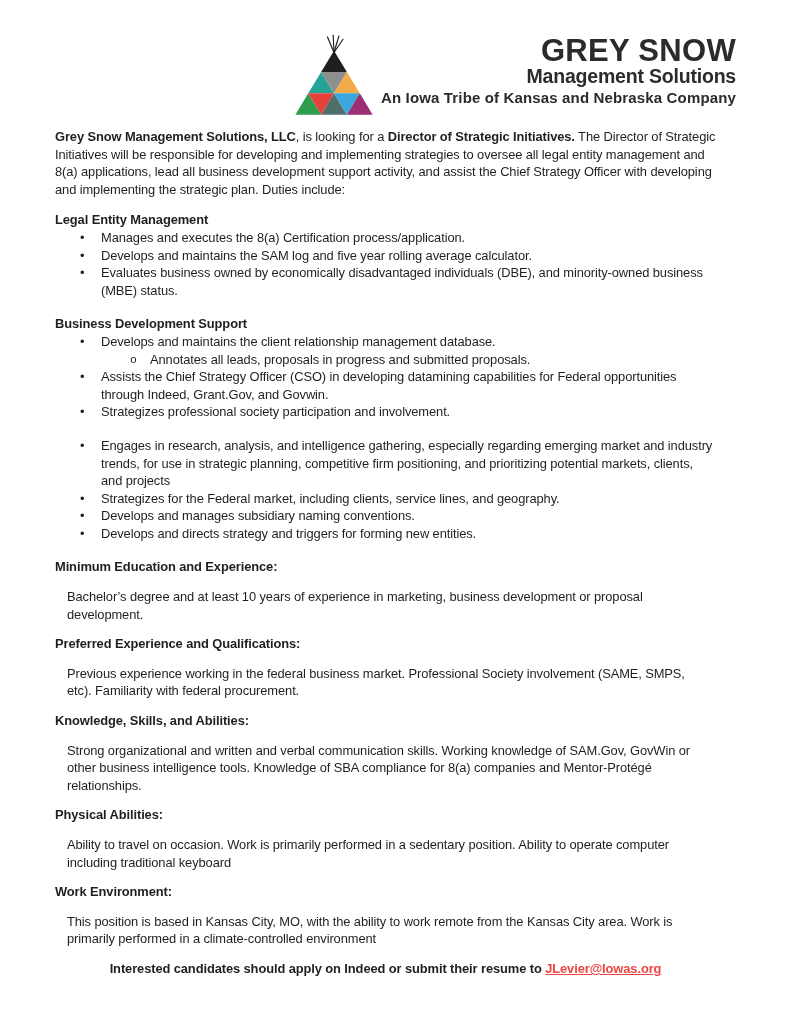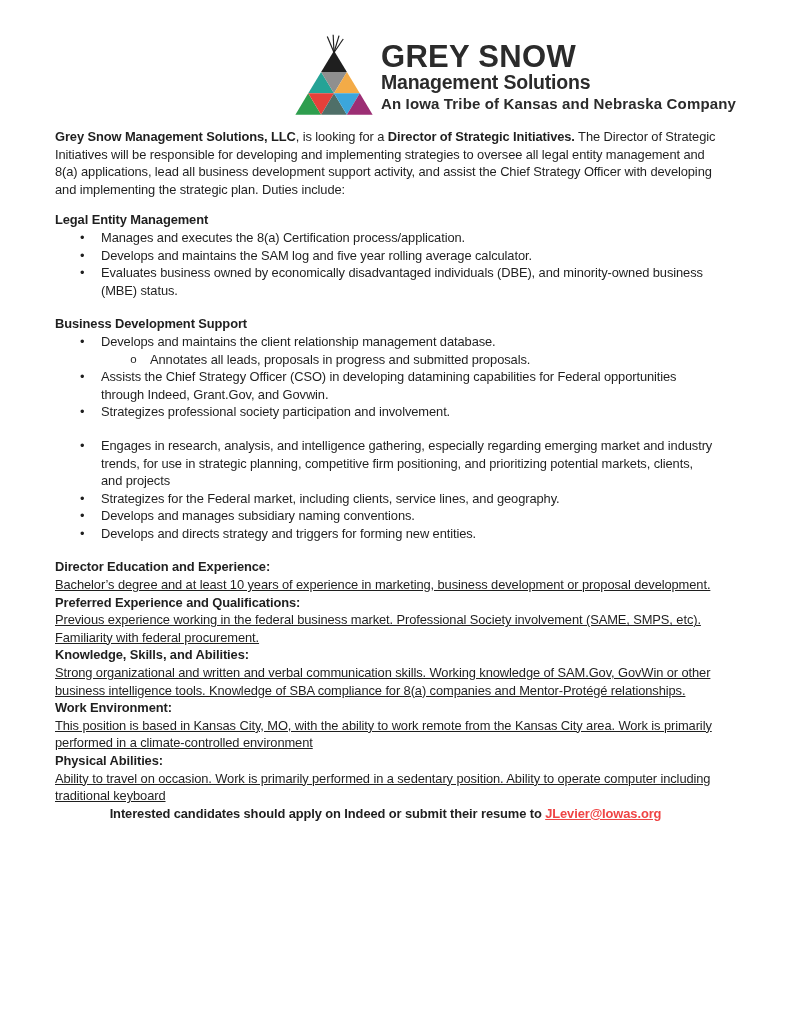--- a/index.html
+++ b/index.html
@@ -17,21 +17,21 @@
     overflow: hidden;
   }
   
   .logo {
     position: absolute;
     top: 30px; right: 55px;
     display: flex;
     align-items: flex-end;
   }
   .teepee { width: 84px; height: 92px; flex: none; }
-  .logo-text { margin-left: 5px; margin-bottom: 10px; }
+  .logo-text { margin-left: 5px; margin-bottom: 16px; text-align: right; }
   .logo-title {
     font-size: 31px; font-weight: 700;
     letter-spacing: 0.3px; line-height: 1.0;
     white-space: nowrap;
   }
   .logo-subtitle {
     font-size: 19.5px; font-weight: 700;
     line-height: 1.12; letter-spacing: -0.2px;
     white-space: nowrap;
   }
@@ -54,21 +54,21 @@
   .section-heading { font-weight: 700; }
   .bullet-row { display: flex; }
   .bullet-row .marker { margin-left: 25px; width: 21px; flex: none; }
   .bullet-row.sub .marker {
     margin-left: 75px; width: 20px;
     font-family: "Liberation Mono", monospace;
     font-size: 11.5px;
   }
   .bullet-row .bullet-text { flex: 1; }
   .qual-heading { font-weight: 700; }
-  .qual-text { margin: 0; text-decoration: underline; }
+  .qual-text { margin: 12px; }
   .closing {
     margin: 0; text-align: center; font-weight: 700;
   }
   .closing a { font-weight: 700; text-decoration: underline; }
 </style>
 </head>
 <body style="color: rgb(31, 31, 31); background: rgb(255, 255, 255);">
 
 <div class="page">
 
@@ -151,37 +151,37 @@
           </div>
           <div class="bullet-row">
             <span class="marker">•</span>
             <span class="bullet-text">Develops and directs strategy and triggers for forming new entities.</span>
           </div>
         </div>
       </div>
 
     <div id="qualifications">
         <div class="qual-block">
-          <div class="qual-heading">Director Education and Experience:</div>
+          <div class="qual-heading">Minimum Education and Experience:</div>
           <div class="qual-text">Bachelor’s degree and at least 10 years of experience in marketing, business development or proposal development.</div>
         </div>
         <div class="qual-block">
           <div class="qual-heading">Preferred Experience and Qualifications:</div>
           <div class="qual-text">Previous experience working in the federal business market. Professional Society involvement (SAME, SMPS, etc). Familiarity with federal procurement.</div>
         </div>
         <div class="qual-block">
           <div class="qual-heading">Knowledge, Skills, and Abilities:</div>
           <div class="qual-text">Strong organizational and written and verbal communication skills. Working knowledge of SAM.Gov, GovWin or other business intelligence tools. Knowledge of SBA compliance for 8(a) companies and Mentor-Protégé relationships.</div>
         </div>
         <div class="qual-block">
+          <div class="qual-heading">Physical Abilities:</div>
+          <div class="qual-text">Ability to travel on occasion. Work is primarily performed in a sedentary position. Ability to operate computer including traditional keyboard</div>
+        </div>
+        <div class="qual-block">
           <div class="qual-heading">Work Environment:</div>
           <div class="qual-text">This position is based in Kansas City, MO, with the ability to work remote from the Kansas City area. Work is primarily performed in a climate-controlled environment</div>
-        </div>
-        <div class="qual-block">
-          <div class="qual-heading">Physical Abilities:</div>
-          <div class="qual-text">Ability to travel on occasion. Work is primarily performed in a sedentary position. Ability to operate computer including traditional keyboard</div>
         </div>
       </div>
 
     <p class="closing"><span>Interested candidates should apply on Indeed or submit their resume to </span><a class="email-link" href="#" style="color: #ef4444;">JLevier@Iowas.org</a></p>
 
   </div>
 </div>
 
 </body></html>

